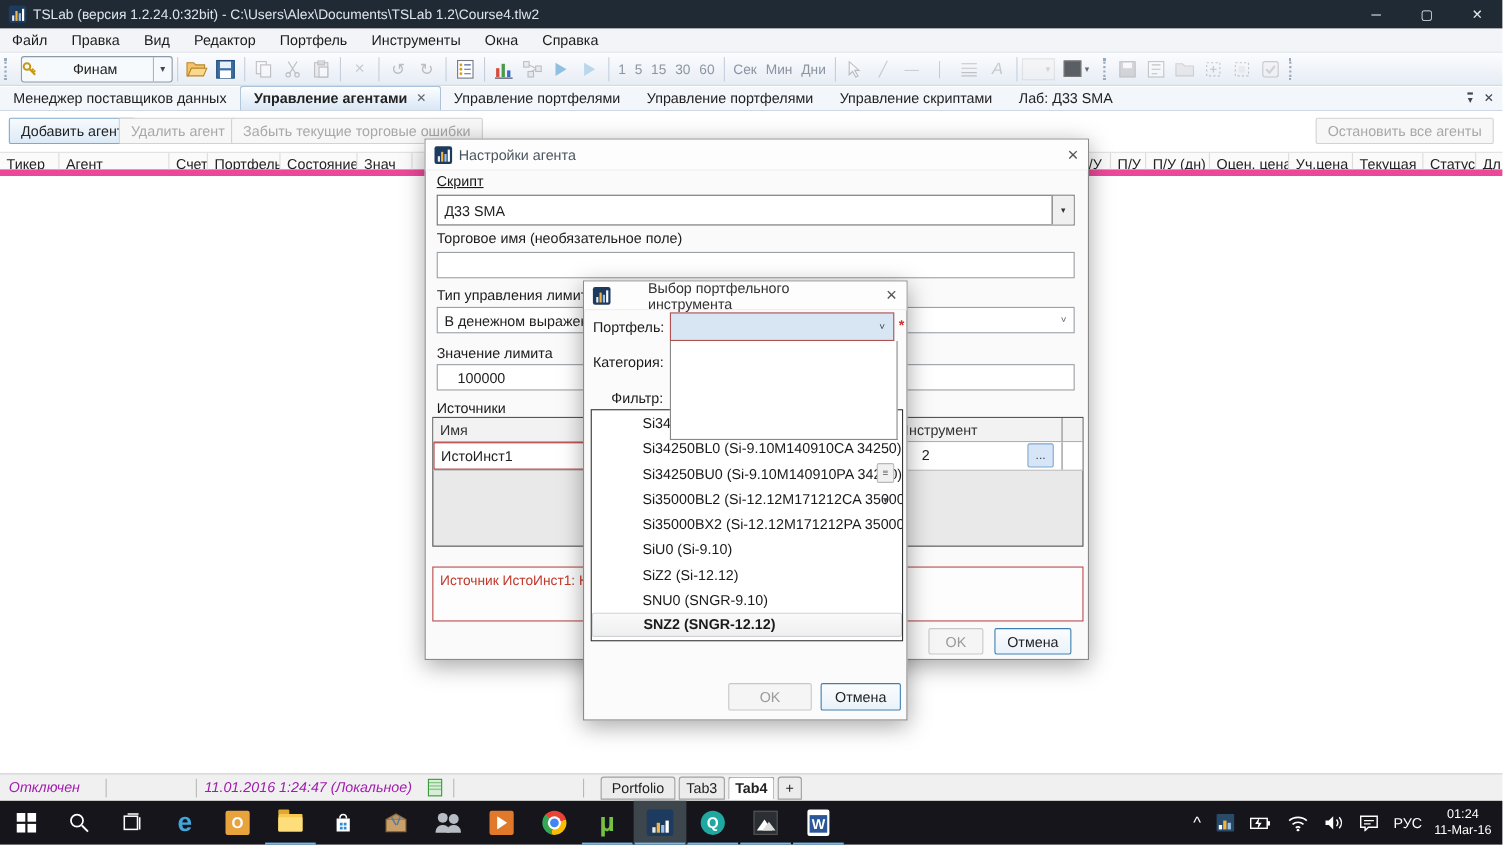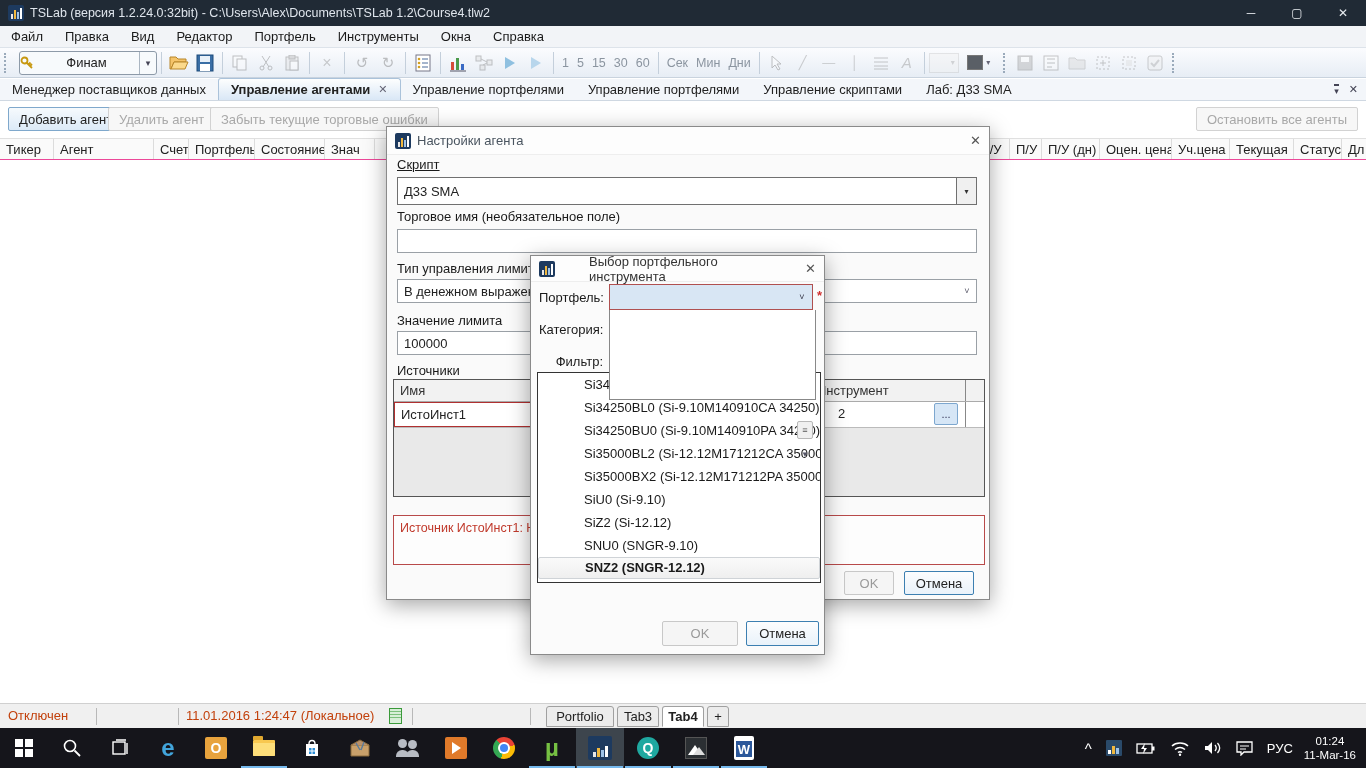--- a/index.html
+++ b/index.html
@@ -43,31 +43,31 @@
   .tabbar-right { margin-left:auto; display:flex; align-items:center; gap:10px; padding-right:8px; height:22px; }
   .dockicon { font-size:9px; color:#445; border-top:2px solid #445; line-height:8px; padding-top:1px; }
   .smallx { font-size:11px; color:#445; }
 
   
   .content { position:absolute; left:0; top:101px; width:1366px; height:602px; background:#fff; }
   .agent-buttons { position:absolute; left:0; top:6px; width:1366px; height:26px; }
   .btn { height:24px; border:1px solid #aeb9c6; background:linear-gradient(#fdfdfd,#edf2f8); font-size:13px; color:#222; padding:0 10px; display:inline-flex; align-items:center; border-radius:2px; }
   .btn.primary { border-color:#7fa8cc; background:linear-gradient(#f6fafd,#dcEAf7); }
   .btn.disabled { color:#a8a8a8; border-color:#d2d2d2; background:#f7f7f7; }
-  .hdr-row { position:absolute; left:0; top:37px; width:1366px; height:22px; background:#fafafa; border-top:1px solid #e0e0e0; border-bottom:1px solid #ec4899; display:flex; }
+  .hdr-row { position:absolute; left:0; top:37px; width:1366px; height:22px; background:#fafafa; border-top:1px solid #e0e0e0; border-bottom:6px solid #ec4899; display:flex; }
   .hcell { border-right:1px solid #dcdcdc; padding:3px 6px 0 6px; font-size:13px; color:#222; white-space:nowrap; overflow:hidden; }
   .hspacer { flex:1; }
 
   
   .dialog { position:absolute; background:#f7f7f7; border:1px solid #8a8a8a; box-shadow:0 5px 20px rgba(0,0,0,.35); }
   .dlg-title { height:28px; background:#fdfdfd; display:flex; align-items:center; padding:0 8px; border-bottom:1px solid #eee; }
   .dlg-title .t { color:#4a5560; font-size:13px; margin-left:6px; }
   .dlg-title .x { margin-left:auto; color:#555; font-size:13px; }
   .lbl { font-size:13px; color:#1a1a1a; position:absolute; white-space:nowrap; }
-  .input { position:absolute; background:#fff; border:1px solid #9aa0a6; font-size:13px; padding:2px 6px; display:flex; align-items:center; }
+  .input { position:absolute; background:#fff; border:1px solid #9aa0a6; font-size:13px; padding:2px 18px; display:flex; align-items:center; }
   .wf-combo { position:absolute; background:#fff; border:1px solid #707070; display:flex; align-items:center; }
   .wf-combo .val { flex:1; padding:0 6px; font-size:13px; }
   .wf-combo .btn-dd { width:20px; align-self:stretch; border-left:1px solid #707070; background:#f0f0f0; display:flex; align-items:center; justify-content:center; font-size:8px; color:#333; }
   .flat-combo { position:absolute; background:#fff; border:1px solid #9aa0a6; display:flex; align-items:center; font-size:13px; }
   .flat-combo .val { flex:1; padding:0 6px; white-space:nowrap; overflow:hidden; }
   .flat-combo .chev { width:18px; text-align:center; font-size:9px; color:#556; }
 
   
   #settings { left:386px; top:126px; width:604px; height:474px; z-index:5; background:#fafafa; }
   .src-table { position:absolute; left:6px; top:252px; width:592px; height:118px; border:1px solid #555; background:#e9e9e9; }
@@ -94,21 +94,21 @@
   .open-panel { position:absolute; left:78px; top:54px; width:207px; height:90px; background:#fff; border:1px solid #888; border-top:none; z-index:3; }
   .ilist { position:absolute; left:6px; top:116px; width:284px; height:211px; background:#fff; border:1px solid #333; overflow:hidden; }
   .iitem { height:23px; line-height:23px; padding-left:46px; font-size:13px; color:#1a1a1a; white-space:nowrap; }
   .iitem.sel { font-weight:bold; background:linear-gradient(#fafafa,#efefef); border:1px solid #cfd3d7; border-radius:2px; height:22px; line-height:20px; }
   .scroll-thumb { position:absolute; left:266px; top:165px; width:16px; height:18px; background:#f0f0f0; border:1px solid #b8b8b8; border-radius:2px; font-size:9px; color:#555; display:flex; align-items:center; justify-content:center; }
   .scroll-down { position:absolute; left:266px; top:189px; width:16px; height:18px; font-size:9px; color:#556; display:flex; align-items:center; justify-content:center; }
 
   
   .statusbar { position:absolute; left:0; top:703px; width:1366px; height:25px; background:#f0f0f0; border-top:1px solid #d0d0d0; display:flex; align-items:center; font-size:13px; }
   .ssep { width:1px; height:17px; background:#b8b8b8; position:absolute; top:4px; }
-  .stext { position:absolute; top:4px; color:#c2410c; white-space:nowrap; }
+  .stext { position:absolute; top:4px; color:#a21caf; white-space:nowrap;font-style:italic; }
   .gicon { position:absolute; left:389px; top:4px; width:13px; height:16px; border:1px solid #3a9a3a; background:#d8eed8; }
   .gicon i { display:block; height:3px; border-bottom:1px solid #7cbf7c; }
   .stab { position:absolute; top:2px; height:21px; border:1px solid #a0a0a0; background:#ececec; border-radius:3px 3px 0 0; display:flex; align-items:center; justify-content:center; font-size:13px; padding:0 10px; }
   .stab.active { background:#fff; border-bottom-color:#fff;font-weight:bold; }
 
   
   .taskbar { position:absolute; left:0; top:728px; width:1366px; height:40px; background:#15151b; display:flex; align-items:stretch; color:#fff; }
   .slot { width:48px; height:40px; display:flex; align-items:center; justify-content:center; position:relative; flex:none; }
   .slot.hl { background:#3d454d; }
   .slot .ul { position:absolute; bottom:0; left:1px; width:46px; height:2px; background:#76b9ed; }

